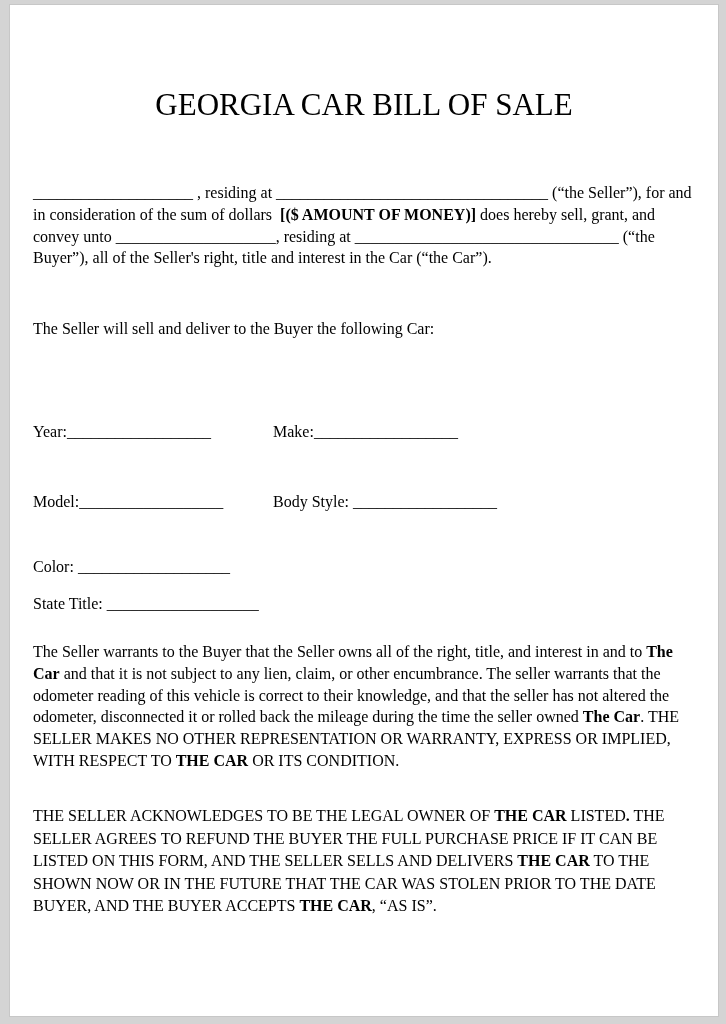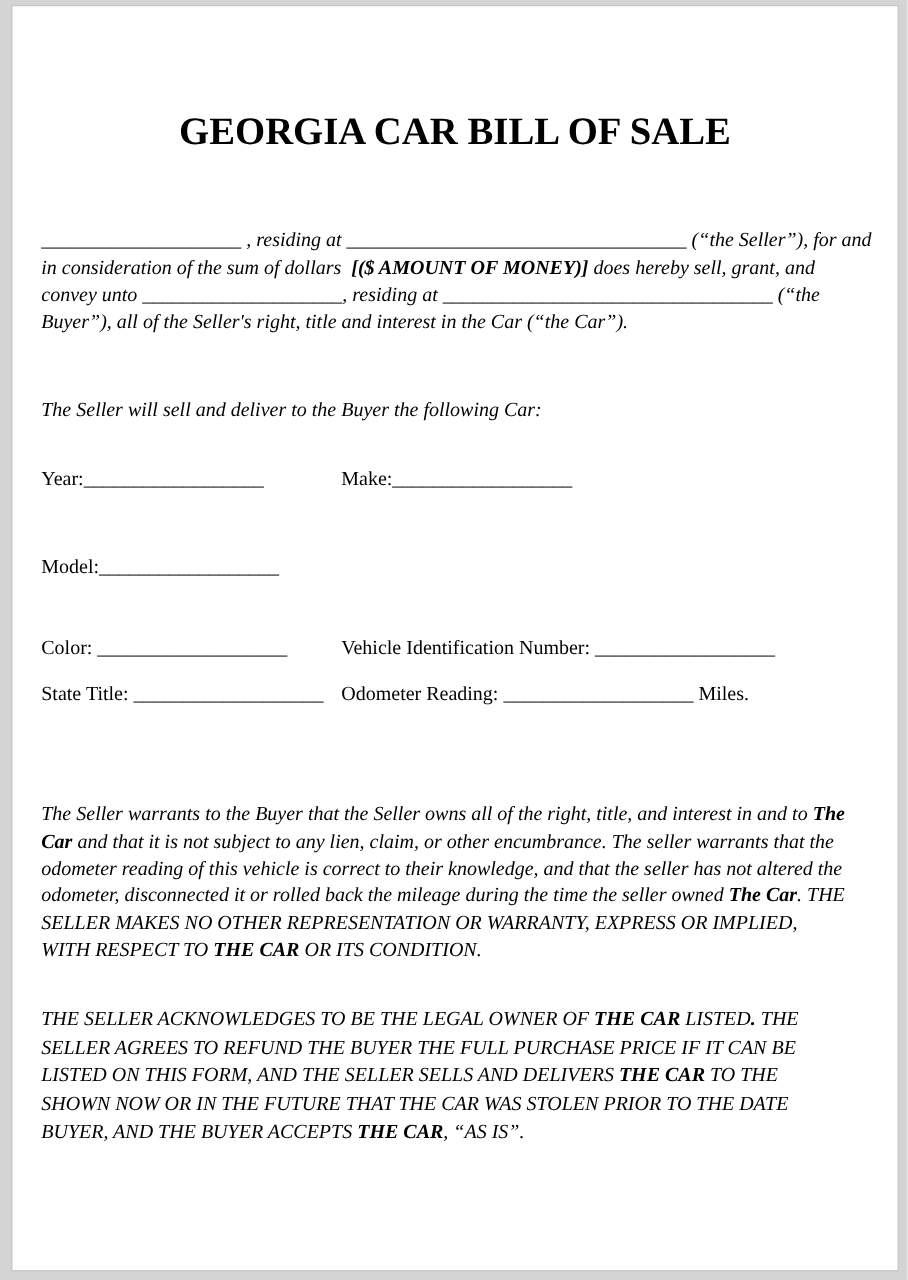--- a/index.html
+++ b/index.html
@@ -9,35 +9,35 @@
     font-family:"Liberation Serif","DejaVu Serif",serif;
     color:#000;
   }
   .paper{
     position:absolute;left:10px;top:5px;width:708px;height:1011px;
     background:#ffffff;
     box-shadow:0 0 0 1px #c7c7c7;
   }
   .doc-title{
     position:absolute;top:82px;left:0;width:100%;
-    text-align:center;font-weight:bold;font-size:31px;line-height:36px;
+    text-align:center;font-weight:normal;font-size:31px;line-height:36px;
     white-space:pre;
   }
   .para{
     position:absolute;left:23px;width:672px;
     font-size:16px;line-height:21.8px;
   }
-  .para .line{white-space:pre;font-style:italic;}
+  .para .line{white-space:pre;}
   .b{font-weight:bold;}
   .p-intro{top:177px;}
   .p-deliver{top:313px;}
   .p-warranty{top:636px;}
   .p-ack{top:800px;line-height:22.5px;}
   .fields{position:absolute;left:23px;top:0;width:672px;font-size:16px;}
-  .frow{position:absolute;left:0;width:672px;height:22px;}
+  .frow{position:absolute;left:0;width:672px;height:22px;margin-top:48px;}
   .frow:nth-of-type(1){top:370px;}
   .frow:nth-of-type(2){top:440px;}
   .frow:nth-of-type(3){top:505px;text-align:right;}
   .frow:nth-of-type(4){top:542px;}
   .fcell{position:absolute;top:0;white-space:pre;}
   .fcell.l{left:0;}
   .fcell.r{left:240px;}
 </style>
 </head>
 <body>
@@ -55,28 +55,27 @@
 
   <div class="para p-deliver"><span class="line">The Seller will sell and deliver to the Buyer the following Car:</span></div>
 
   <div class="fields">
       <div class="frow">
         <span class="fcell l"><span>Year:</span><span>__________________</span></span>
         <span class="fcell r"><span>Make:</span><span>__________________</span></span>
       </div>
       <div class="frow">
         <span class="fcell l"><span>Model:</span><span>__________________</span></span>
+        <span class="fcell r"><span>Body Style: </span><span>__________________</span></span>
       </div>
       <div class="frow">
         <span class="fcell l"><span>Color: </span><span>___________________</span></span>
-        <span class="fcell r"><span>Vehicle Identification Number: </span><span>__________________</span></span>
       </div>
       <div class="frow">
         <span class="fcell l"><span>State Title: </span><span>___________________</span></span>
-        <span class="fcell r"><span>Odometer Reading: </span><span>___________________</span><span> Miles.</span></span>
       </div>
     </div>
 
   <div class="para p-warranty">
       <div class="line"><span>The Seller warrants to the Buyer that the Seller owns all of the right, title, and interest in and to </span><span class="b">The</span></div>
       <div class="line"><span class="b">Car</span><span> and that it is not subject to any lien, claim, or other encumbrance. The seller warrants that the</span></div>
       <div class="line"><span>odometer reading of this vehicle is correct to their knowledge, and that the seller has not altered the</span></div>
       <div class="line"><span>odometer, disconnected it or rolled back the mileage during the time the seller owned </span><span class="b">The Car</span><span>. THE</span></div>
       <div class="line"><span>SELLER MAKES NO OTHER REPRESENTATION OR WARRANTY, EXPRESS OR IMPLIED,</span></div>
       <div class="line"><span>WITH RESPECT TO </span><span class="b">THE CAR</span><span> OR ITS CONDITION.</span></div>

